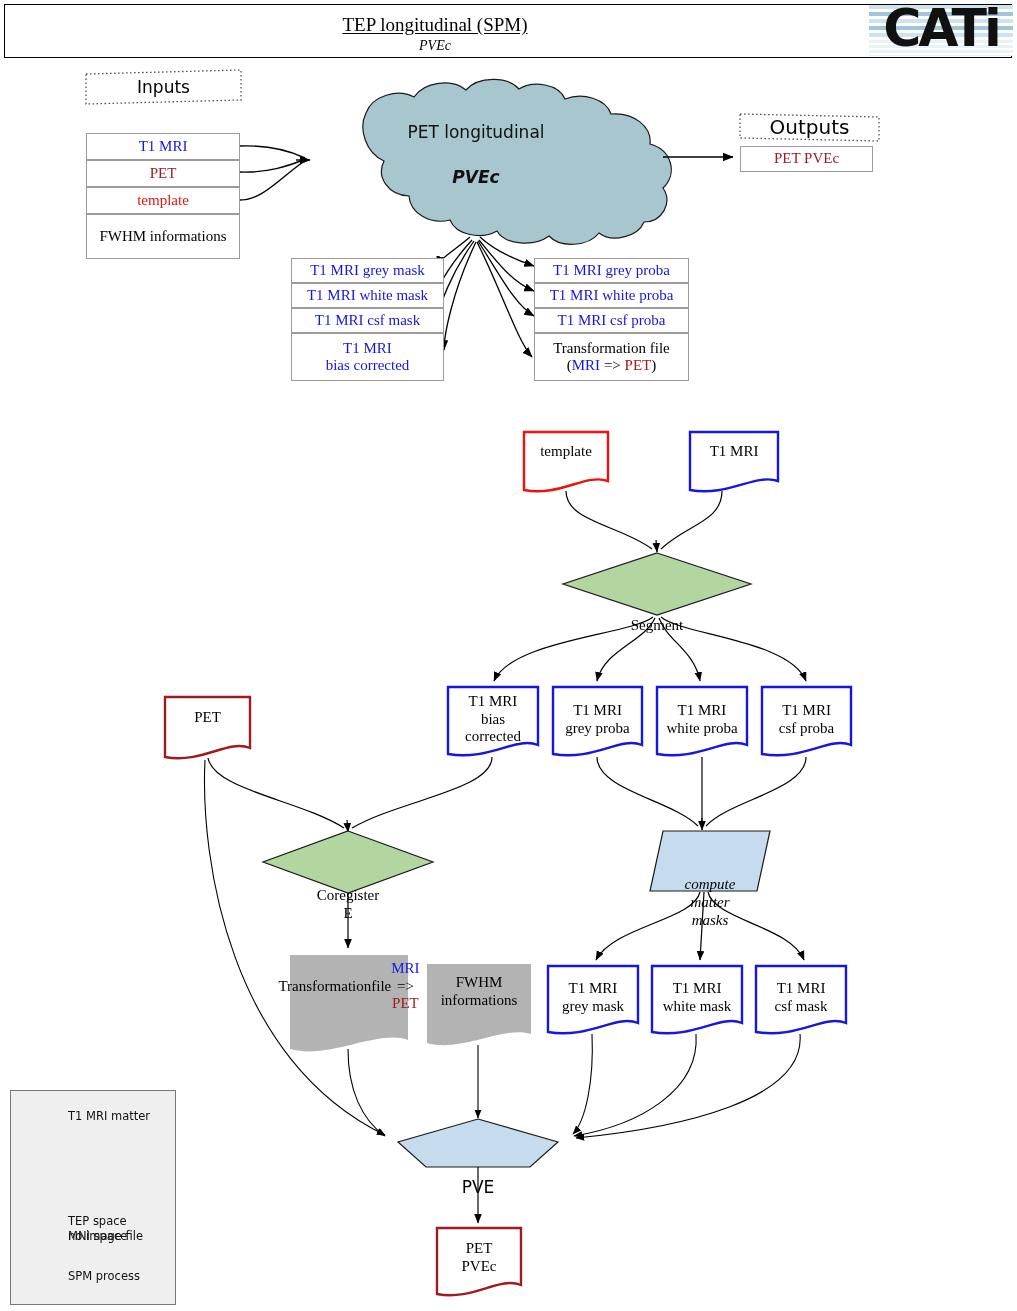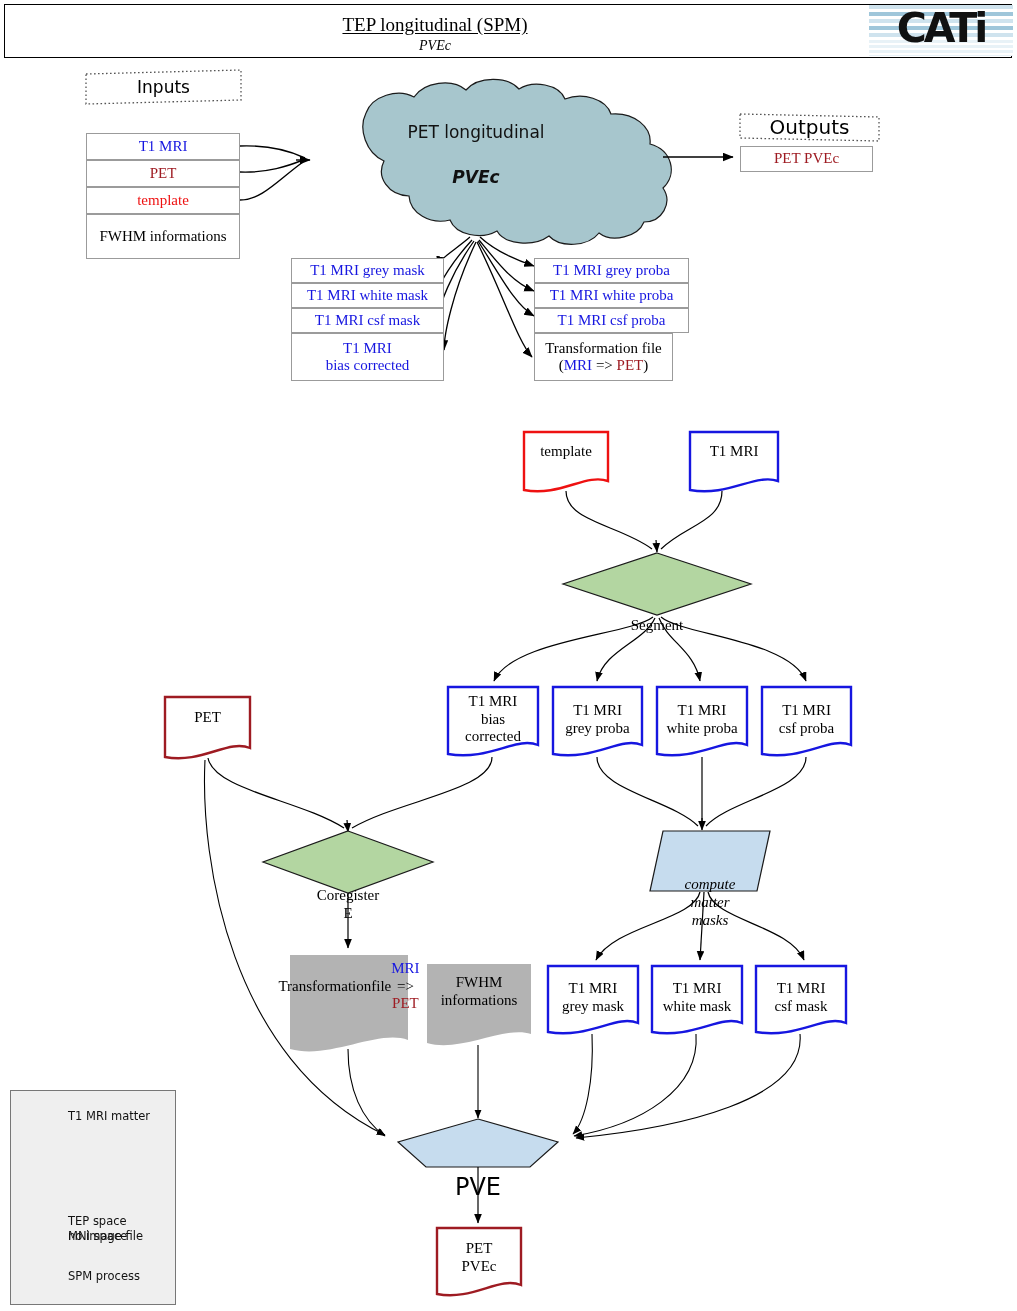--- a/index.html
+++ b/index.html
@@ -19,21 +19,21 @@
         background:
           repeating-linear-gradient(to bottom,
             #cfe3ee 0px,#cfe3ee 4px,
             #ffffff 4px,#ffffff 7px,
             #9fc6da 7px,#9fc6da 11px,
             #ffffff 11px,#ffffff 14px);
         }
   #logo .wave{position:absolute;left:0;bottom:0;width:100%;height:16px;
         background:repeating-linear-gradient(to bottom,#e8f2f7 0,#e8f2f7 3px,#ffffff 3px,#ffffff 5px);}
   #logo-text{position:absolute;left:0;top:-5px;width:144px;height:56px;
-        font-family:"DejaVu Sans",sans-serif;font-weight:bold;font-size:41px;
+        font-family:"DejaVu Sans",sans-serif;font-weight:bold;font-size:52px;
         letter-spacing:-3px;color:#111;line-height:56px;text-align:center;}
 
   .ibox{border:1px solid #9b9b9b;box-sizing:border-box;background:#fff;
      display:flex;align-items:center;justify-content:center;text-align:center;
      font-family:"Liberation Serif",serif;font-size:15px;line-height:1.15;}
   .blue{color:#1616e0;}
   .red{color:#ee1111;}
   .dred{color:#9e1b22;}
   .blk{color:#000;}
 
@@ -42,21 +42,21 @@
   #cloud-text2{font-family:"DejaVu Sans",sans-serif;font-size:17px;font-weight:bold;font-style:italic;color:#111;}
 
   
   .docnode{position:absolute;display:flex;align-items:flex-start;justify-content:center;
      text-align:center;font-family:"Liberation Serif",serif;font-size:15px;line-height:1.18;
      color:#000;box-sizing:border-box;pointer-events:auto;}
   .docnode>span{position:relative;z-index:2;}
 
   .procnode{position:absolute;display:flex;align-items:center;justify-content:center;
      text-align:center;font-family:"Liberation Serif",serif;font-size:15px;line-height:1.18;color:#000;margin-top:42px;}
-  .sansnode{font-family:"DejaVu Sans",sans-serif;font-size:24px;}
+  .sansnode{font-family:"DejaVu Sans",sans-serif;font-size:17px;}
 
   
   #legend{left:10px;top:1090px;width:166px;height:215px;border:1px solid #777;
      background:#efefef;box-sizing:border-box;}
   .leg-label{position:absolute;font-family:"DejaVu Sans",sans-serif;font-size:11.5px;color:#111;}
 </style>
 </head>
 <body>
 
 <svg id="svg-layer" viewBox="0 0 1017 1311">
@@ -200,21 +200,21 @@
 
 <div class="abs ibox blue" style="left:291px;top:258px;width:153px;height:25px;">T1 MRI grey mask</div>
 <div class="abs ibox blue" style="left:291px;top:283px;width:153px;height:25px;">T1 MRI white mask</div>
 <div class="abs ibox blue" style="left:291px;top:308px;width:153px;height:25px;">T1 MRI csf mask</div>
 <div class="abs ibox blue" style="left:291px;top:333px;width:153px;height:48px;white-space:pre-line;">T1 MRI
 bias corrected</div>
 
 <div class="abs ibox blue" style="left:534px;top:258px;width:155px;height:25px;">T1 MRI grey proba</div>
 <div class="abs ibox blue" style="left:534px;top:283px;width:155px;height:25px;">T1 MRI white proba</div>
 <div class="abs ibox blue" style="left:534px;top:308px;width:155px;height:25px;">T1 MRI csf proba</div>
-<div class="abs ibox blk" style="left:534px;top:333px;width:139px;height:48px;flex-direction:column;">
+<div class="abs ibox blk" style="left:534px;top:333px;width:155px;height:48px;flex-direction:column;">
   <span>Transformation file</span>
   <span>
     <span>(</span><span class="blue">MRI</span><span class="blk"> =&gt; </span><span class="dred">PET</span><span>)</span>
   </span>
 </div>
 
 <div class="docnode" style="left:524px;top:443px;width:84px;">
   <span>template</span>
   </div>
 <div class="docnode" style="left:690px;top:443px;width:88px;">

